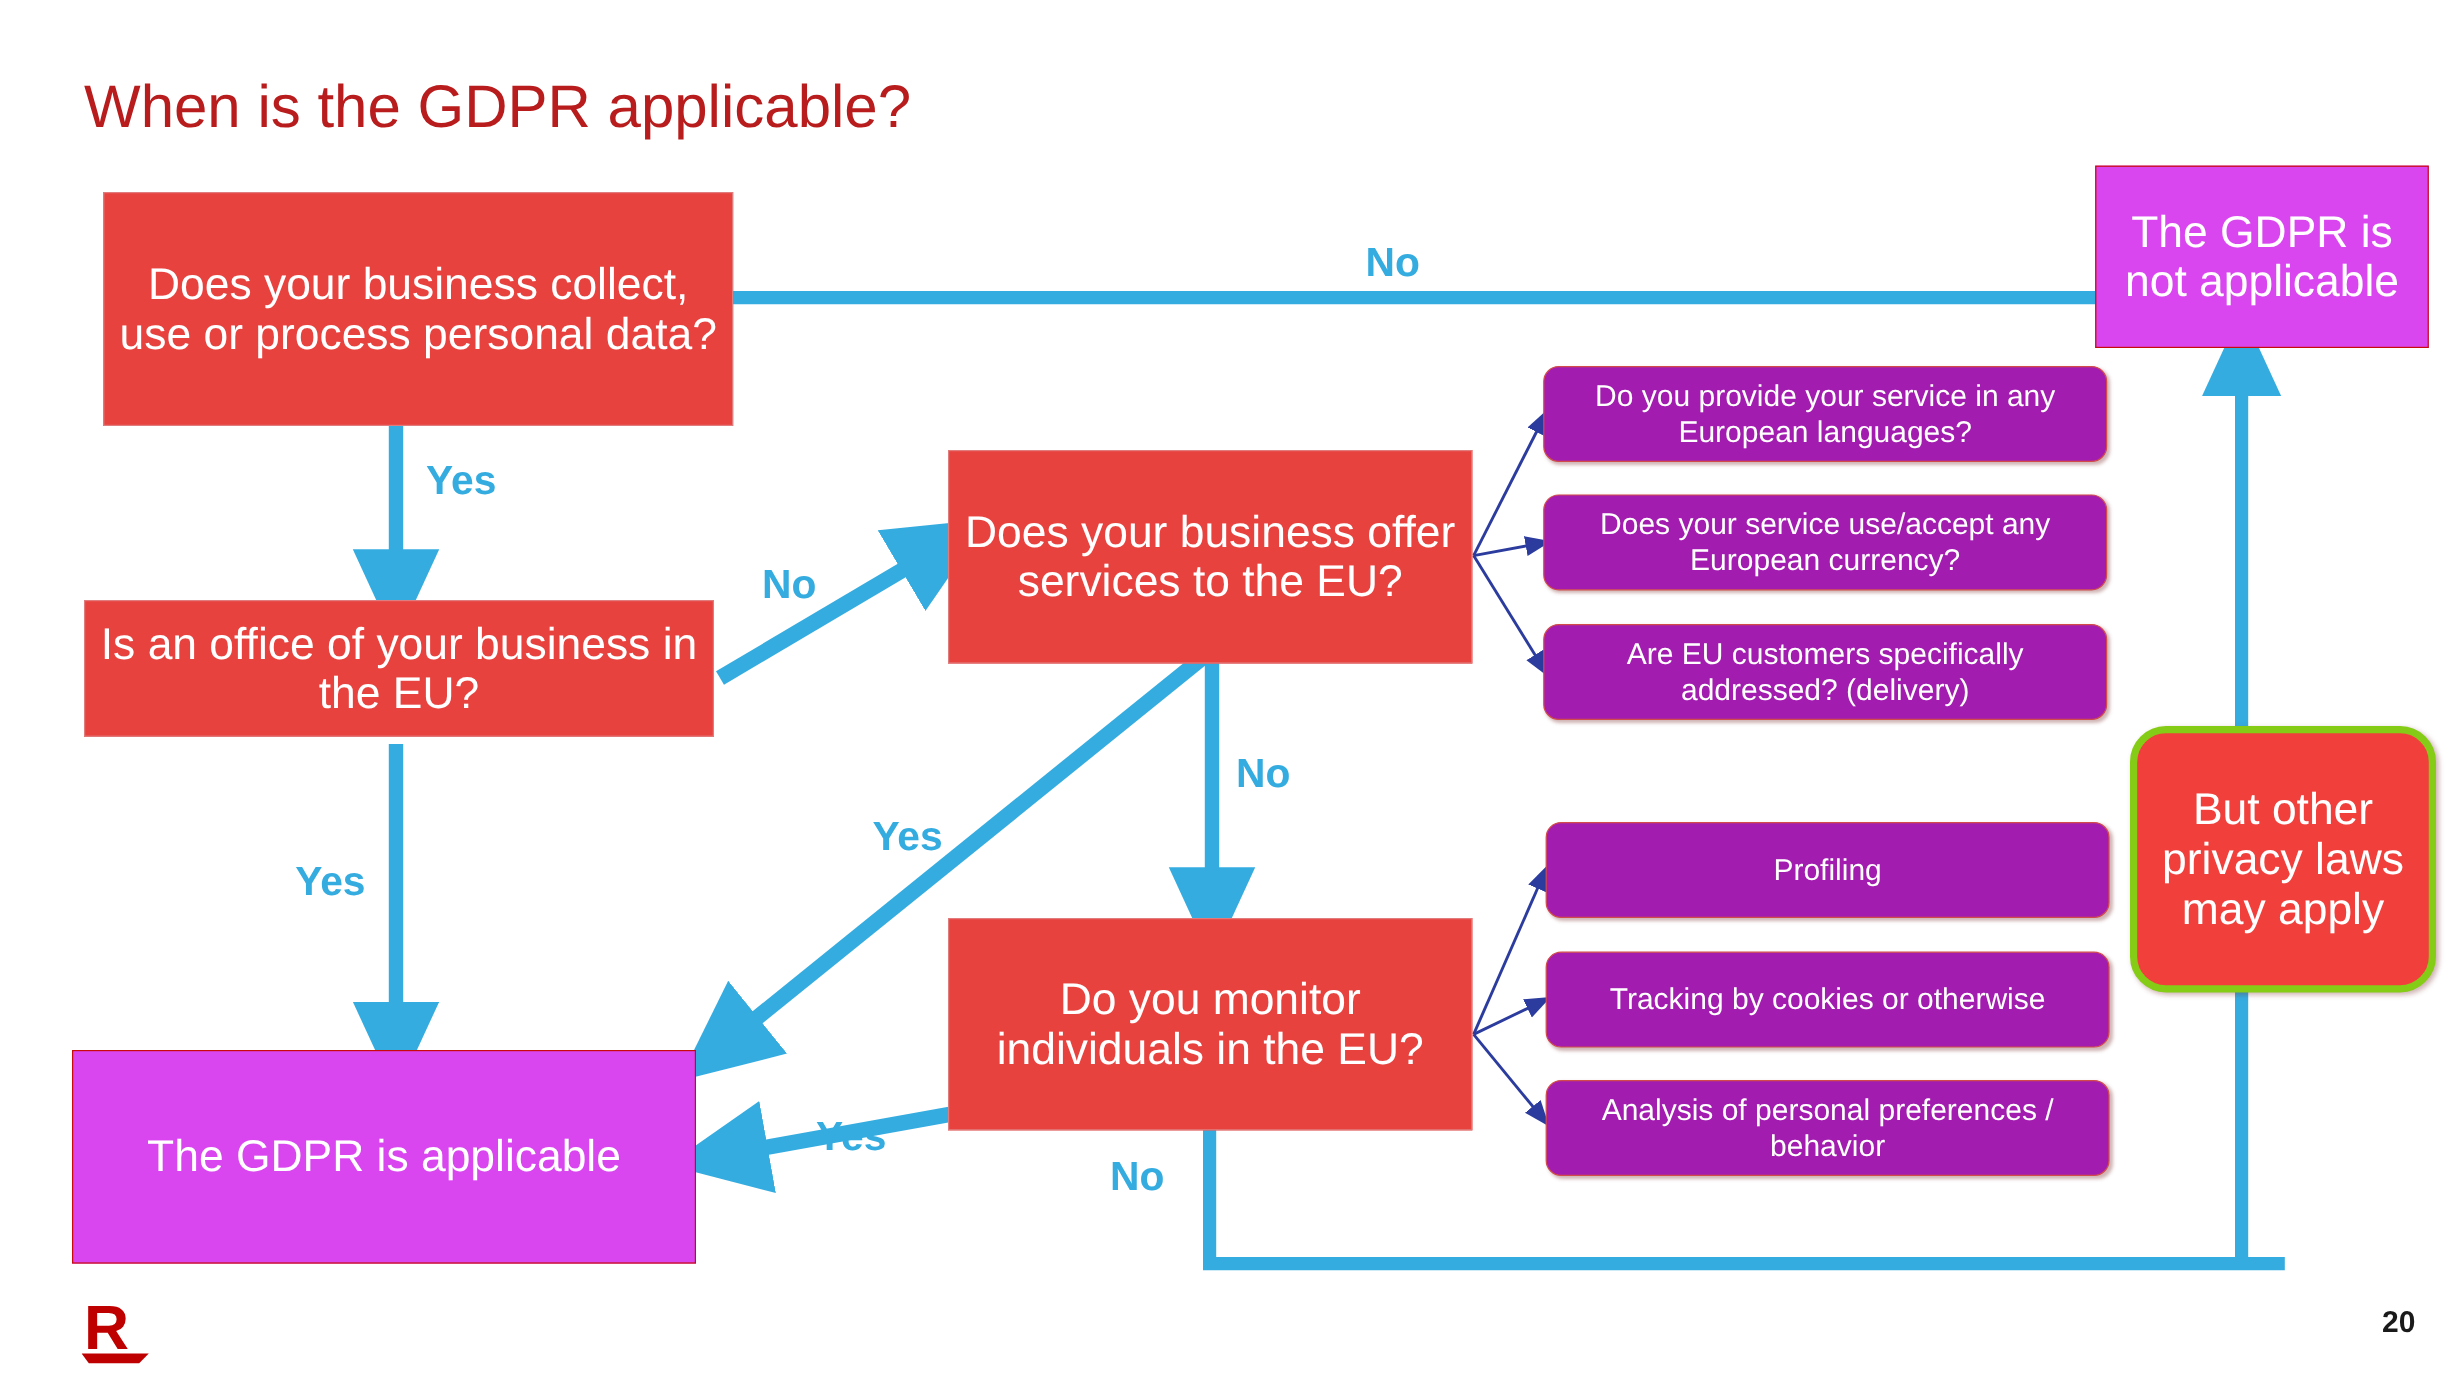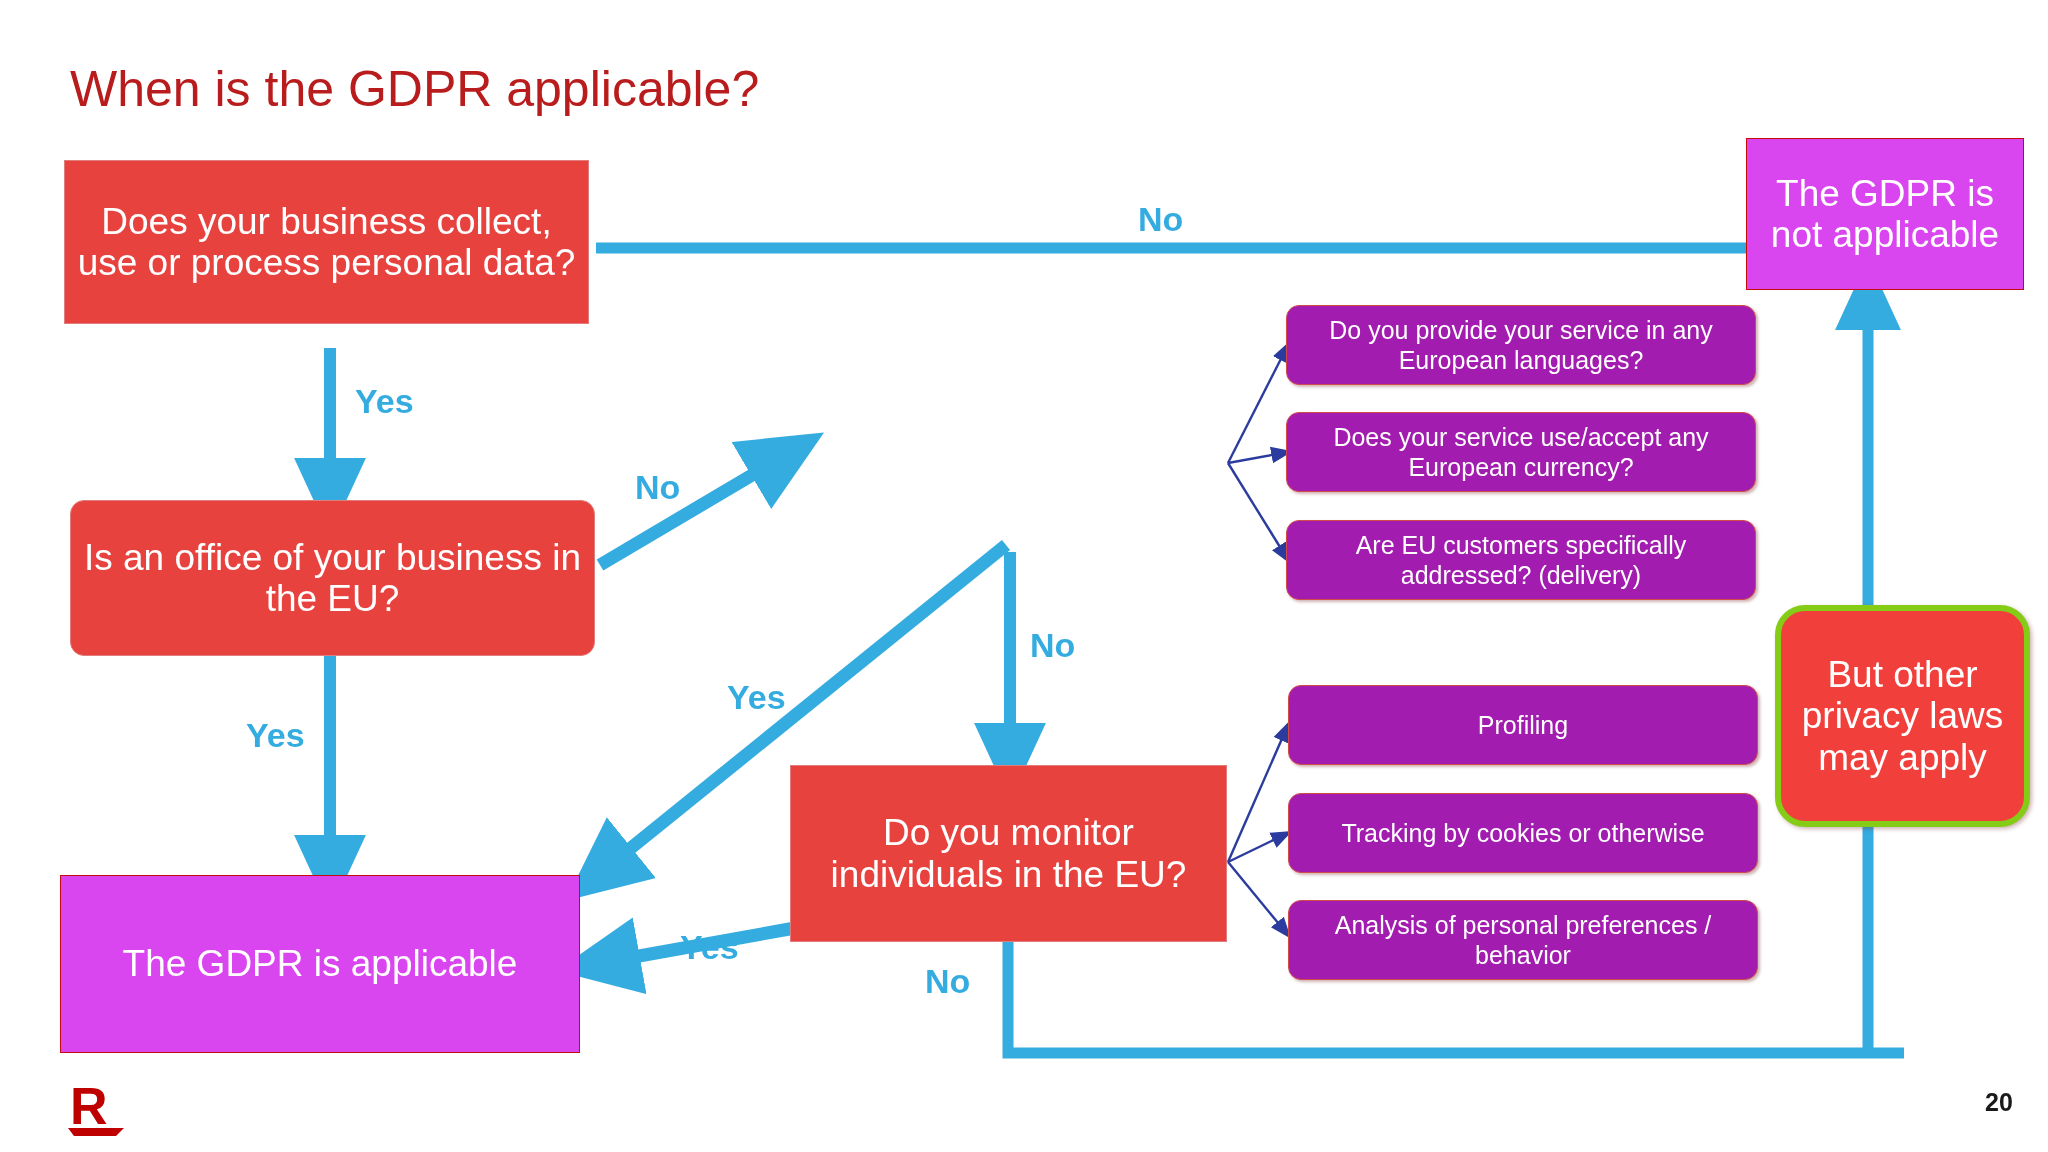--- a/index.html
+++ b/index.html
@@ -77,28 +77,31 @@
 
     <path d="M1228,463 L1288,345" stroke="#2B3C9E" stroke-width="2.4" fill="none" marker-end="url(#ah-thin)"></path>
     <path d="M1228,463 L1288,452" stroke="#2B3C9E" stroke-width="2.4" fill="none" marker-end="url(#ah-thin)"></path>
     <path d="M1228,463 L1288,560" stroke="#2B3C9E" stroke-width="2.4" fill="none" marker-end="url(#ah-thin)"></path>
 
     <path d="M1228,862 L1288,725" stroke="#2B3C9E" stroke-width="2.4" fill="none" marker-end="url(#ah-thin)"></path>
     <path d="M1228,862 L1288,833" stroke="#2B3C9E" stroke-width="2.4" fill="none" marker-end="url(#ah-thin)"></path>
     <path d="M1228,862 L1288,935" stroke="#2B3C9E" stroke-width="2.4" fill="none" marker-end="url(#ah-thin)"></path>
   </svg>
 
-  <div class="box q-box" style="left:64px;top:160px;width:525px;height:164px;">
+  <div class="box q-box" style="left:86px;top:160px;width:525px;height:195px;">
     <span>Does your business collect, use or process personal data?</span>
   </div>
 
-  <div class="box q-box" style="left:70px;top:500px;width:525px;height:156px;border-radius:14px;">
+  <div class="box q-box" style="left:70px;top:500px;width:525px;height:114px;">
     <span>Is an office of your business in the EU?</span>
   </div>
 
+  <div class="box q-box" style="left:790px;top:375px;width:437px;height:178px;">
+    <span>Does your business offer services to the EU?</span>
+  </div>
 
   <div class="box q-box" style="left:790px;top:765px;width:437px;height:177px;">
     <span>Do you monitor individuals in the EU?</span>
   </div>
 
   <div class="box dark-box" style="left:60px;top:875px;width:520px;height:178px;">
     <span>The GDPR is applicable</span>
   </div>
 
   <div class="box dark-box" style="left:1746px;top:138px;width:278px;height:152px;">

